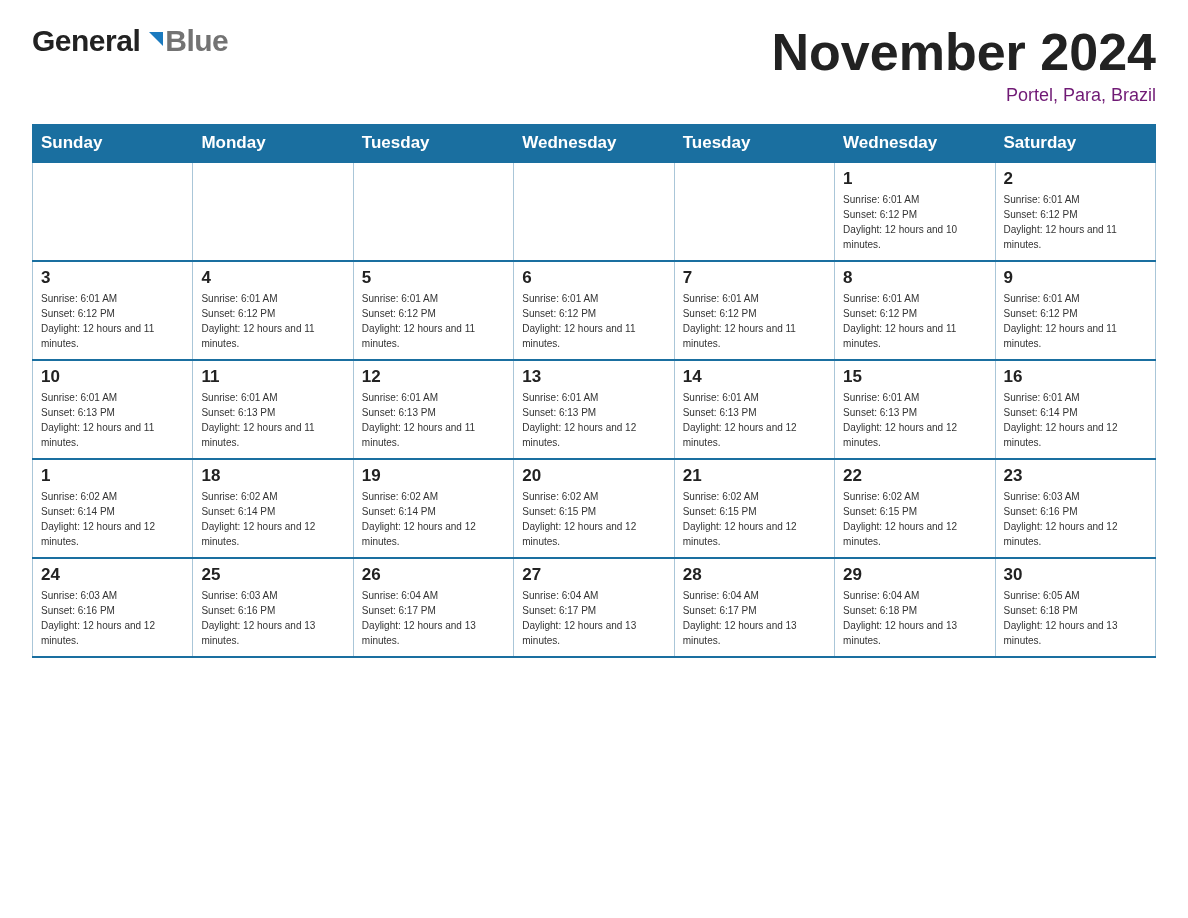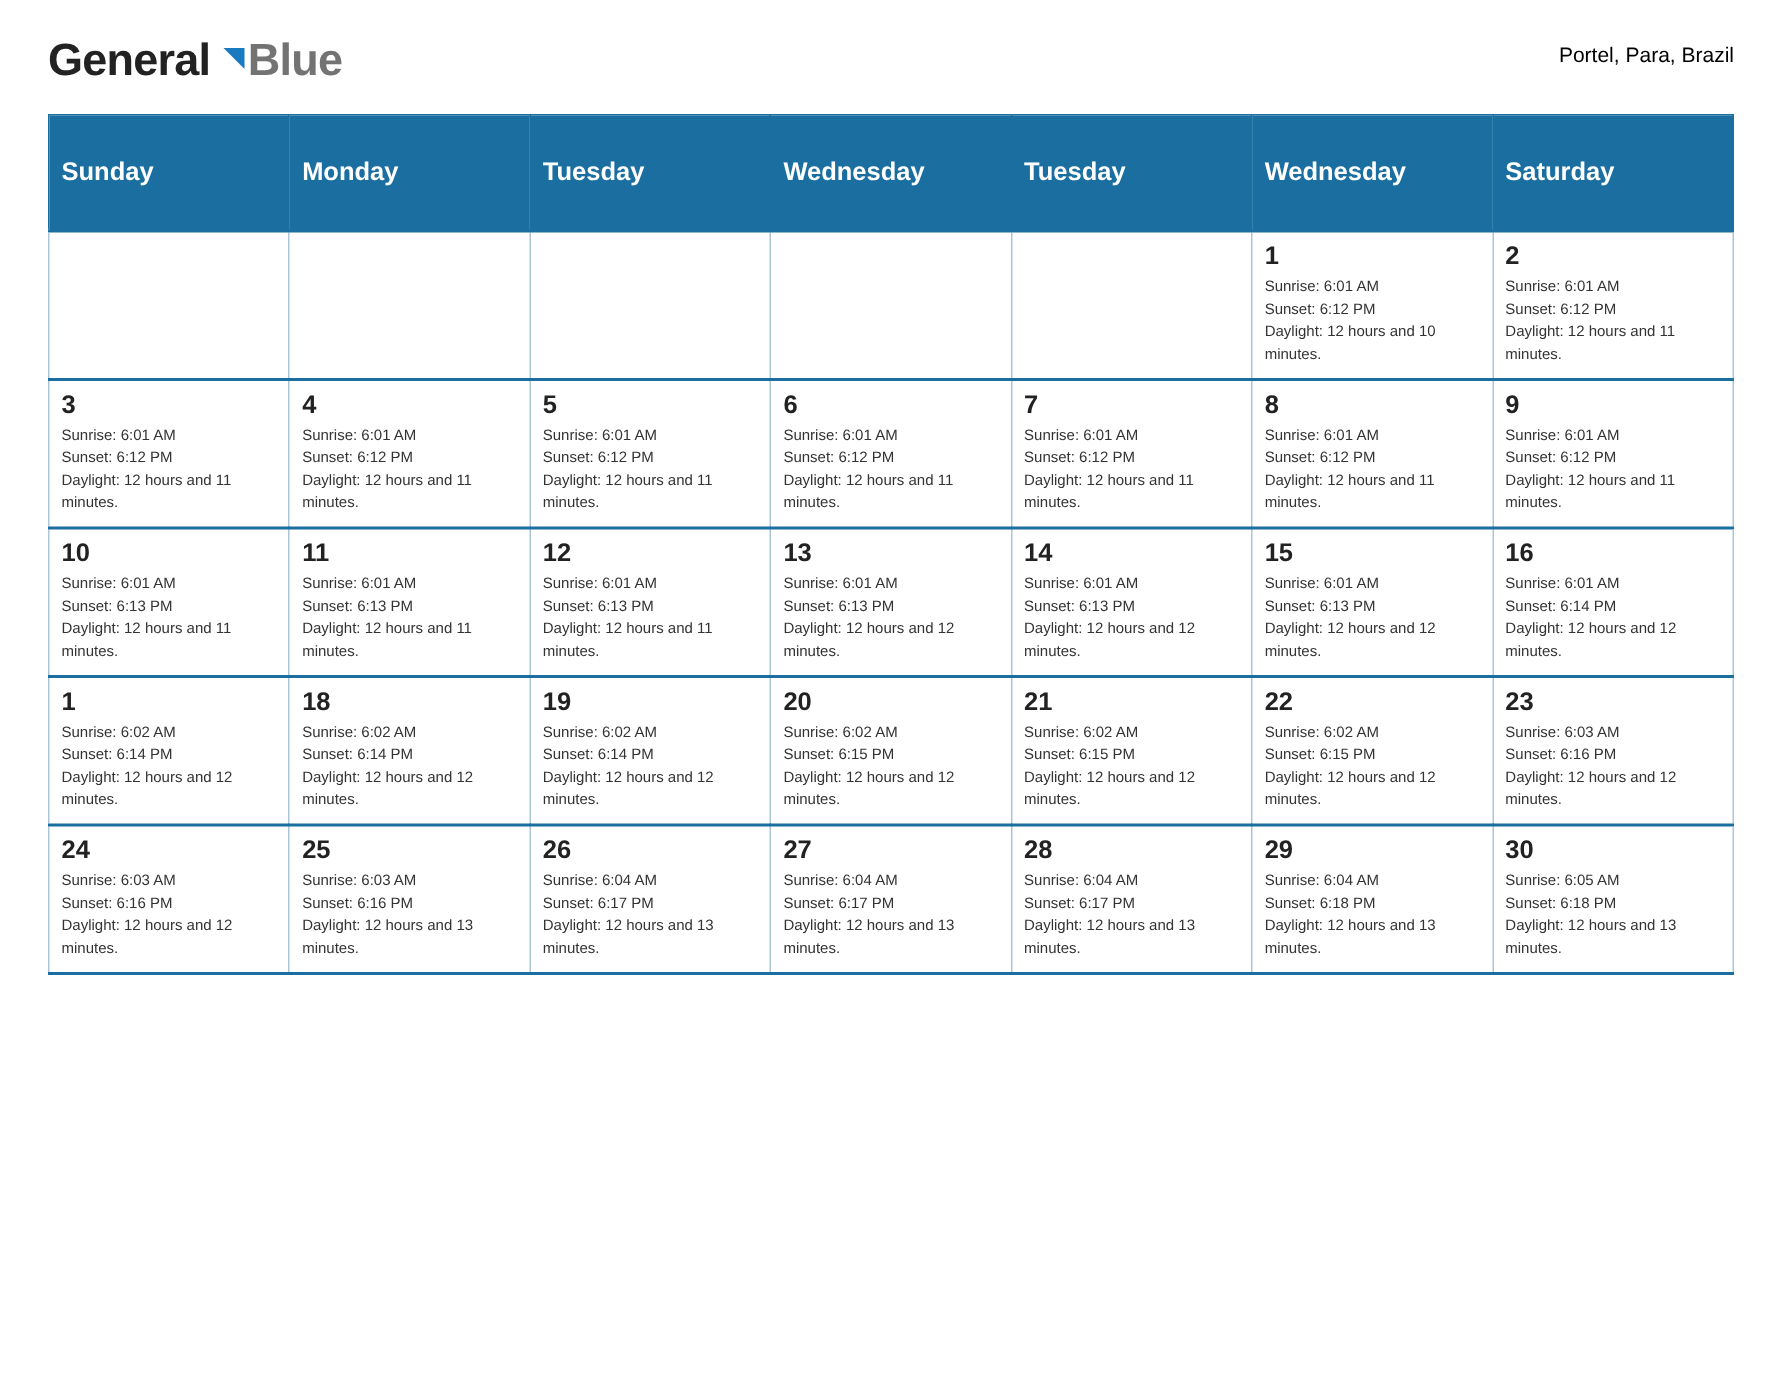--- a/index.html
+++ b/index.html
@@ -24,35 +24,35 @@
     .title-block {
       text-align: right;
     }
     .month-title {
       font-size: 52px;
       font-weight: bold;
       color: #222;
       line-height: 1.1;
     }
     .location-title {
-      font-size: 14px;
-      color: #000000;
+      font-size: 18px;
+      color: #701a75;
       margin-top: 4px;
     }
     .calendar-table {
       width: 100%;
       border-collapse: collapse;
       border: 1.5px solid #1a6fa0;
     }
     .calendar-table th {
       background-color: #1a6fa0;
       color: #fff;
       font-size: 17px;
       font-weight: bold;
-      padding: 28px 8px;
+      padding: 8px 8px;
       text-align: left;
       border: 1px solid #1a6fa0;
     }
     .calendar-table td {
       vertical-align: top;
       padding: 6px 8px 8px 8px;
       border: 1px solid #aac6d8;
       width: calc(100% / 7);
       min-height: 100px;
       font-size: 13px;
@@ -109,20 +109,21 @@
       <span class="logo-text-general">General</span>
       <span class="logo-arrow">
         <svg width="22" height="22" viewBox="0 0 22 22">
           <polygon points="6,4 20,4 20,18" fill="#1a7abf"></polygon>
         </svg>
       </span>
     </div>
     <span class="logo-text-blue">Blue</span>
   </div>
   <div class="title-block">
+    <div class="month-title">November 2024</div>
     <div class="location-title">Portel, Para, Brazil</div>
   </div>
 </div>
 
 <table class="calendar-table">
   <thead>
     <tr>
       <th>Sunday</th>
       <th>Monday</th>
       <th>Tuesday</th>

